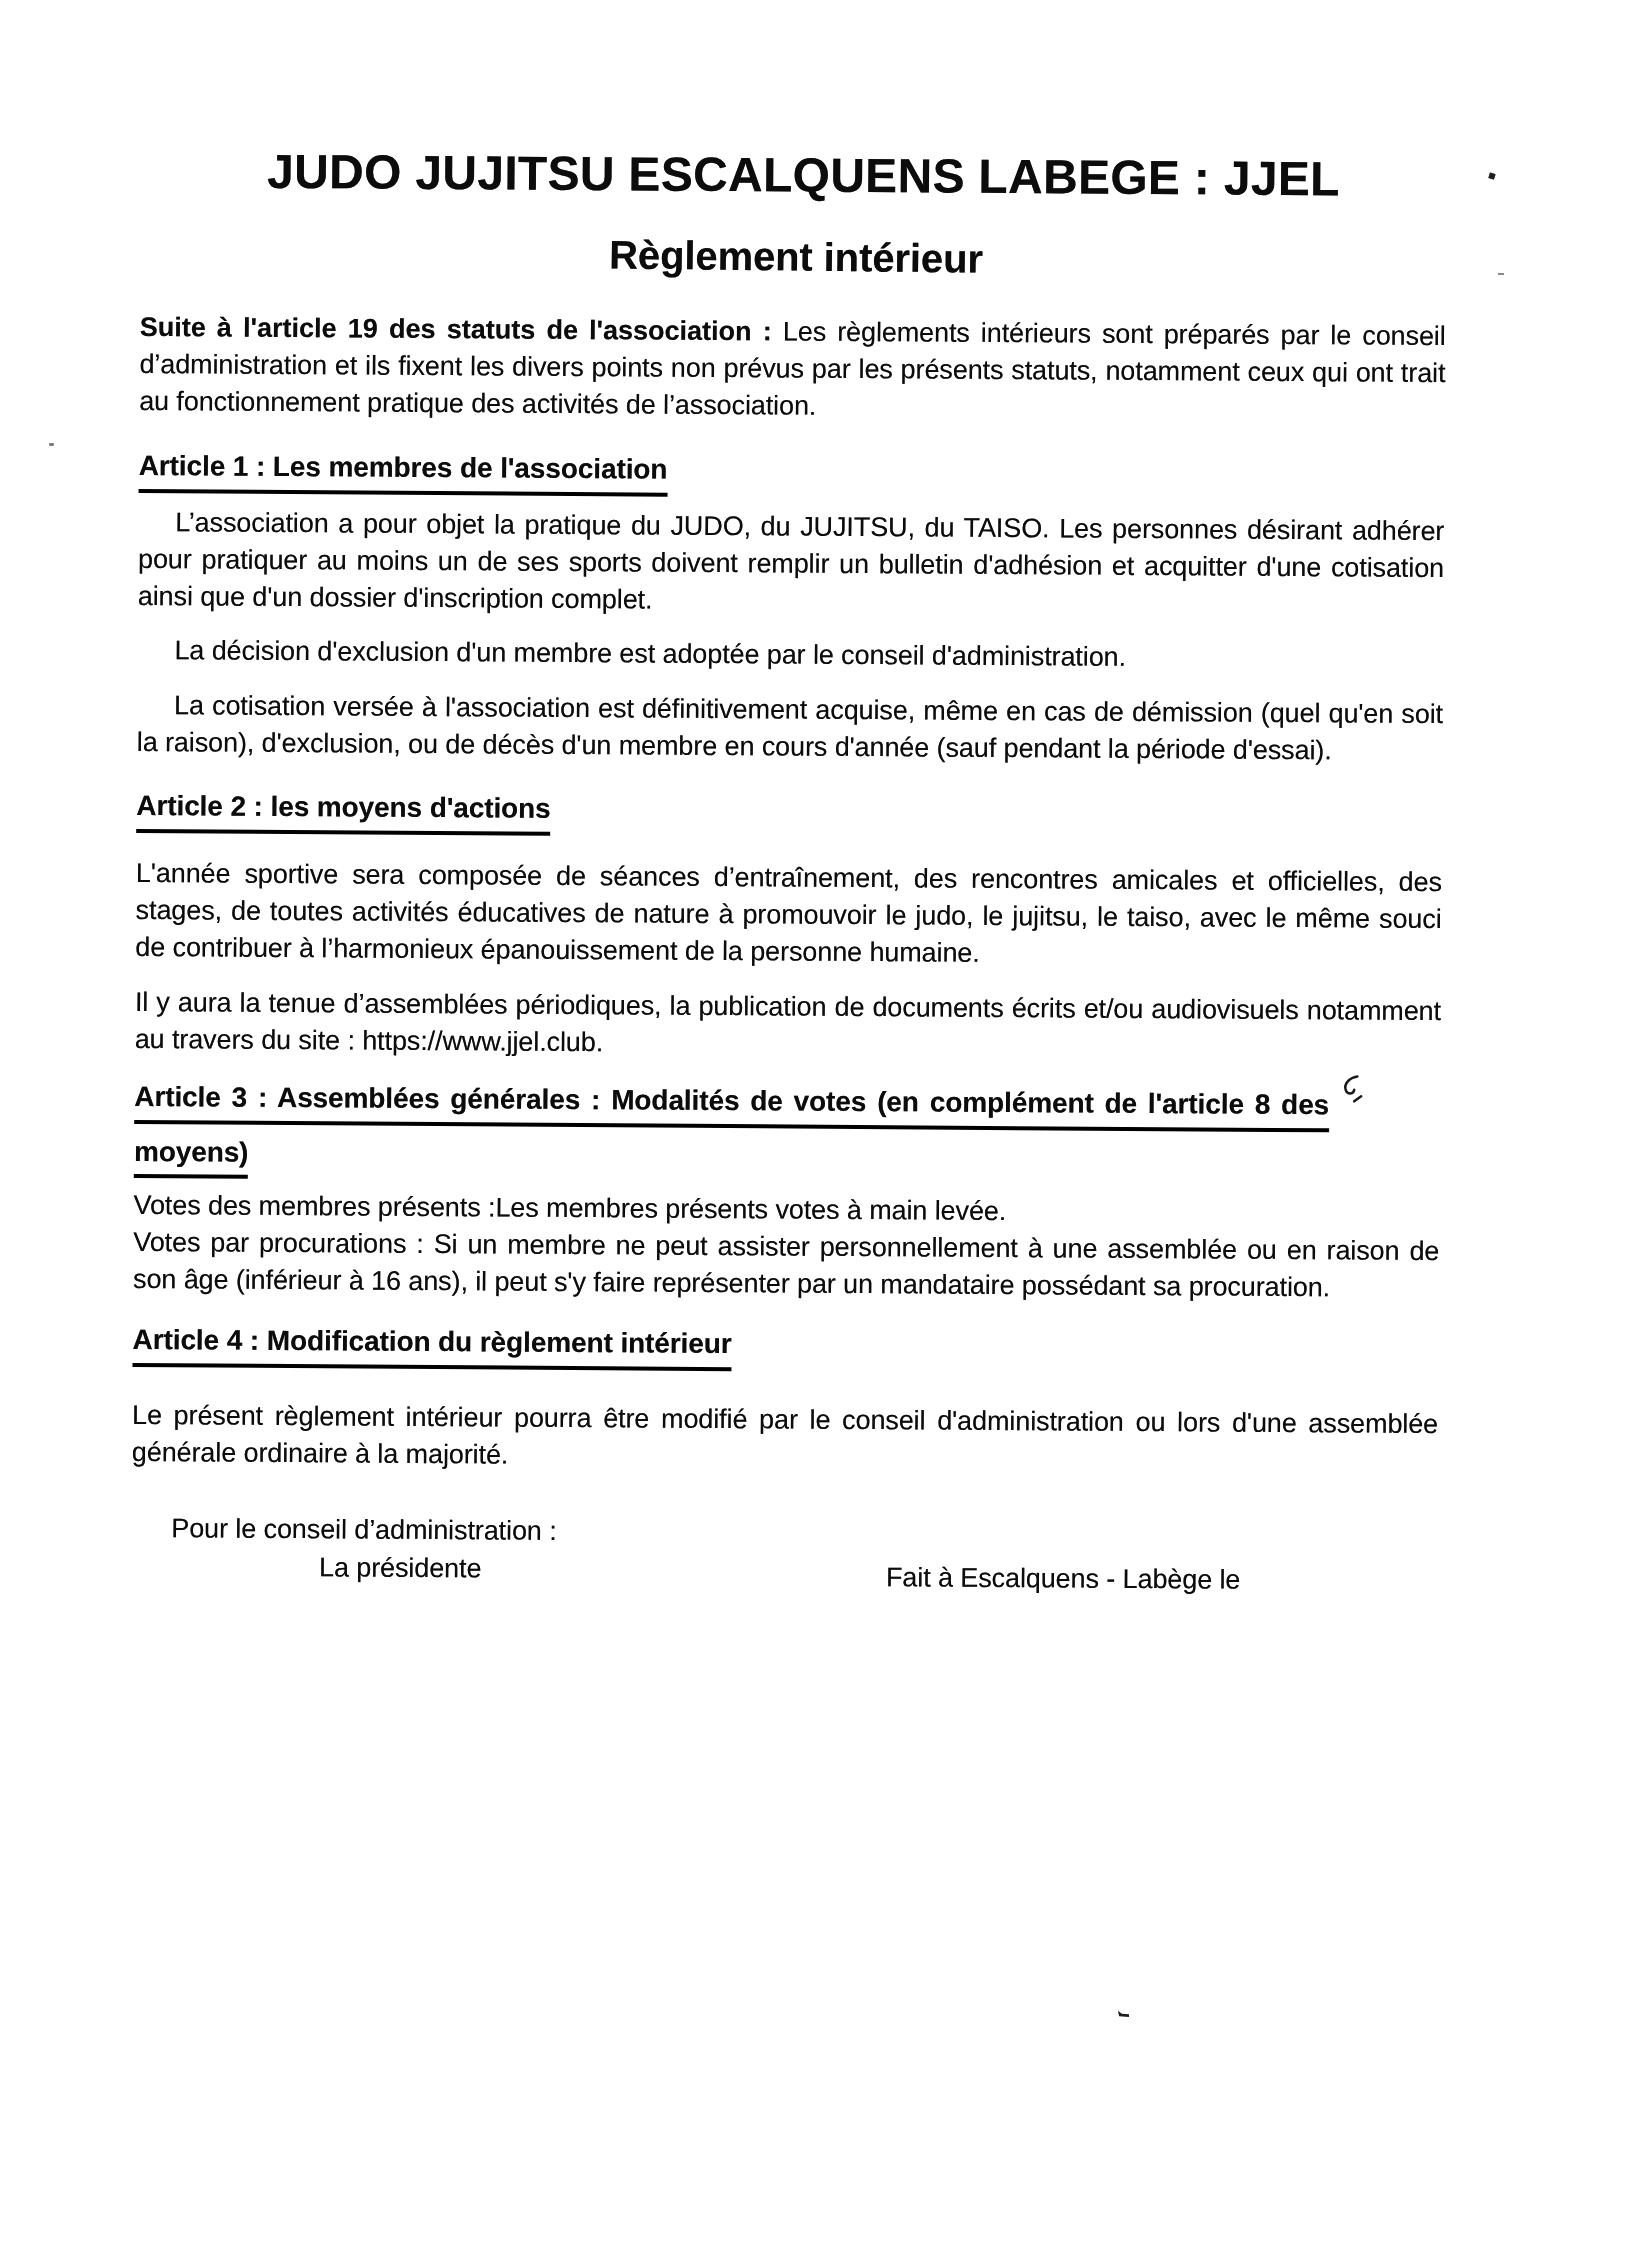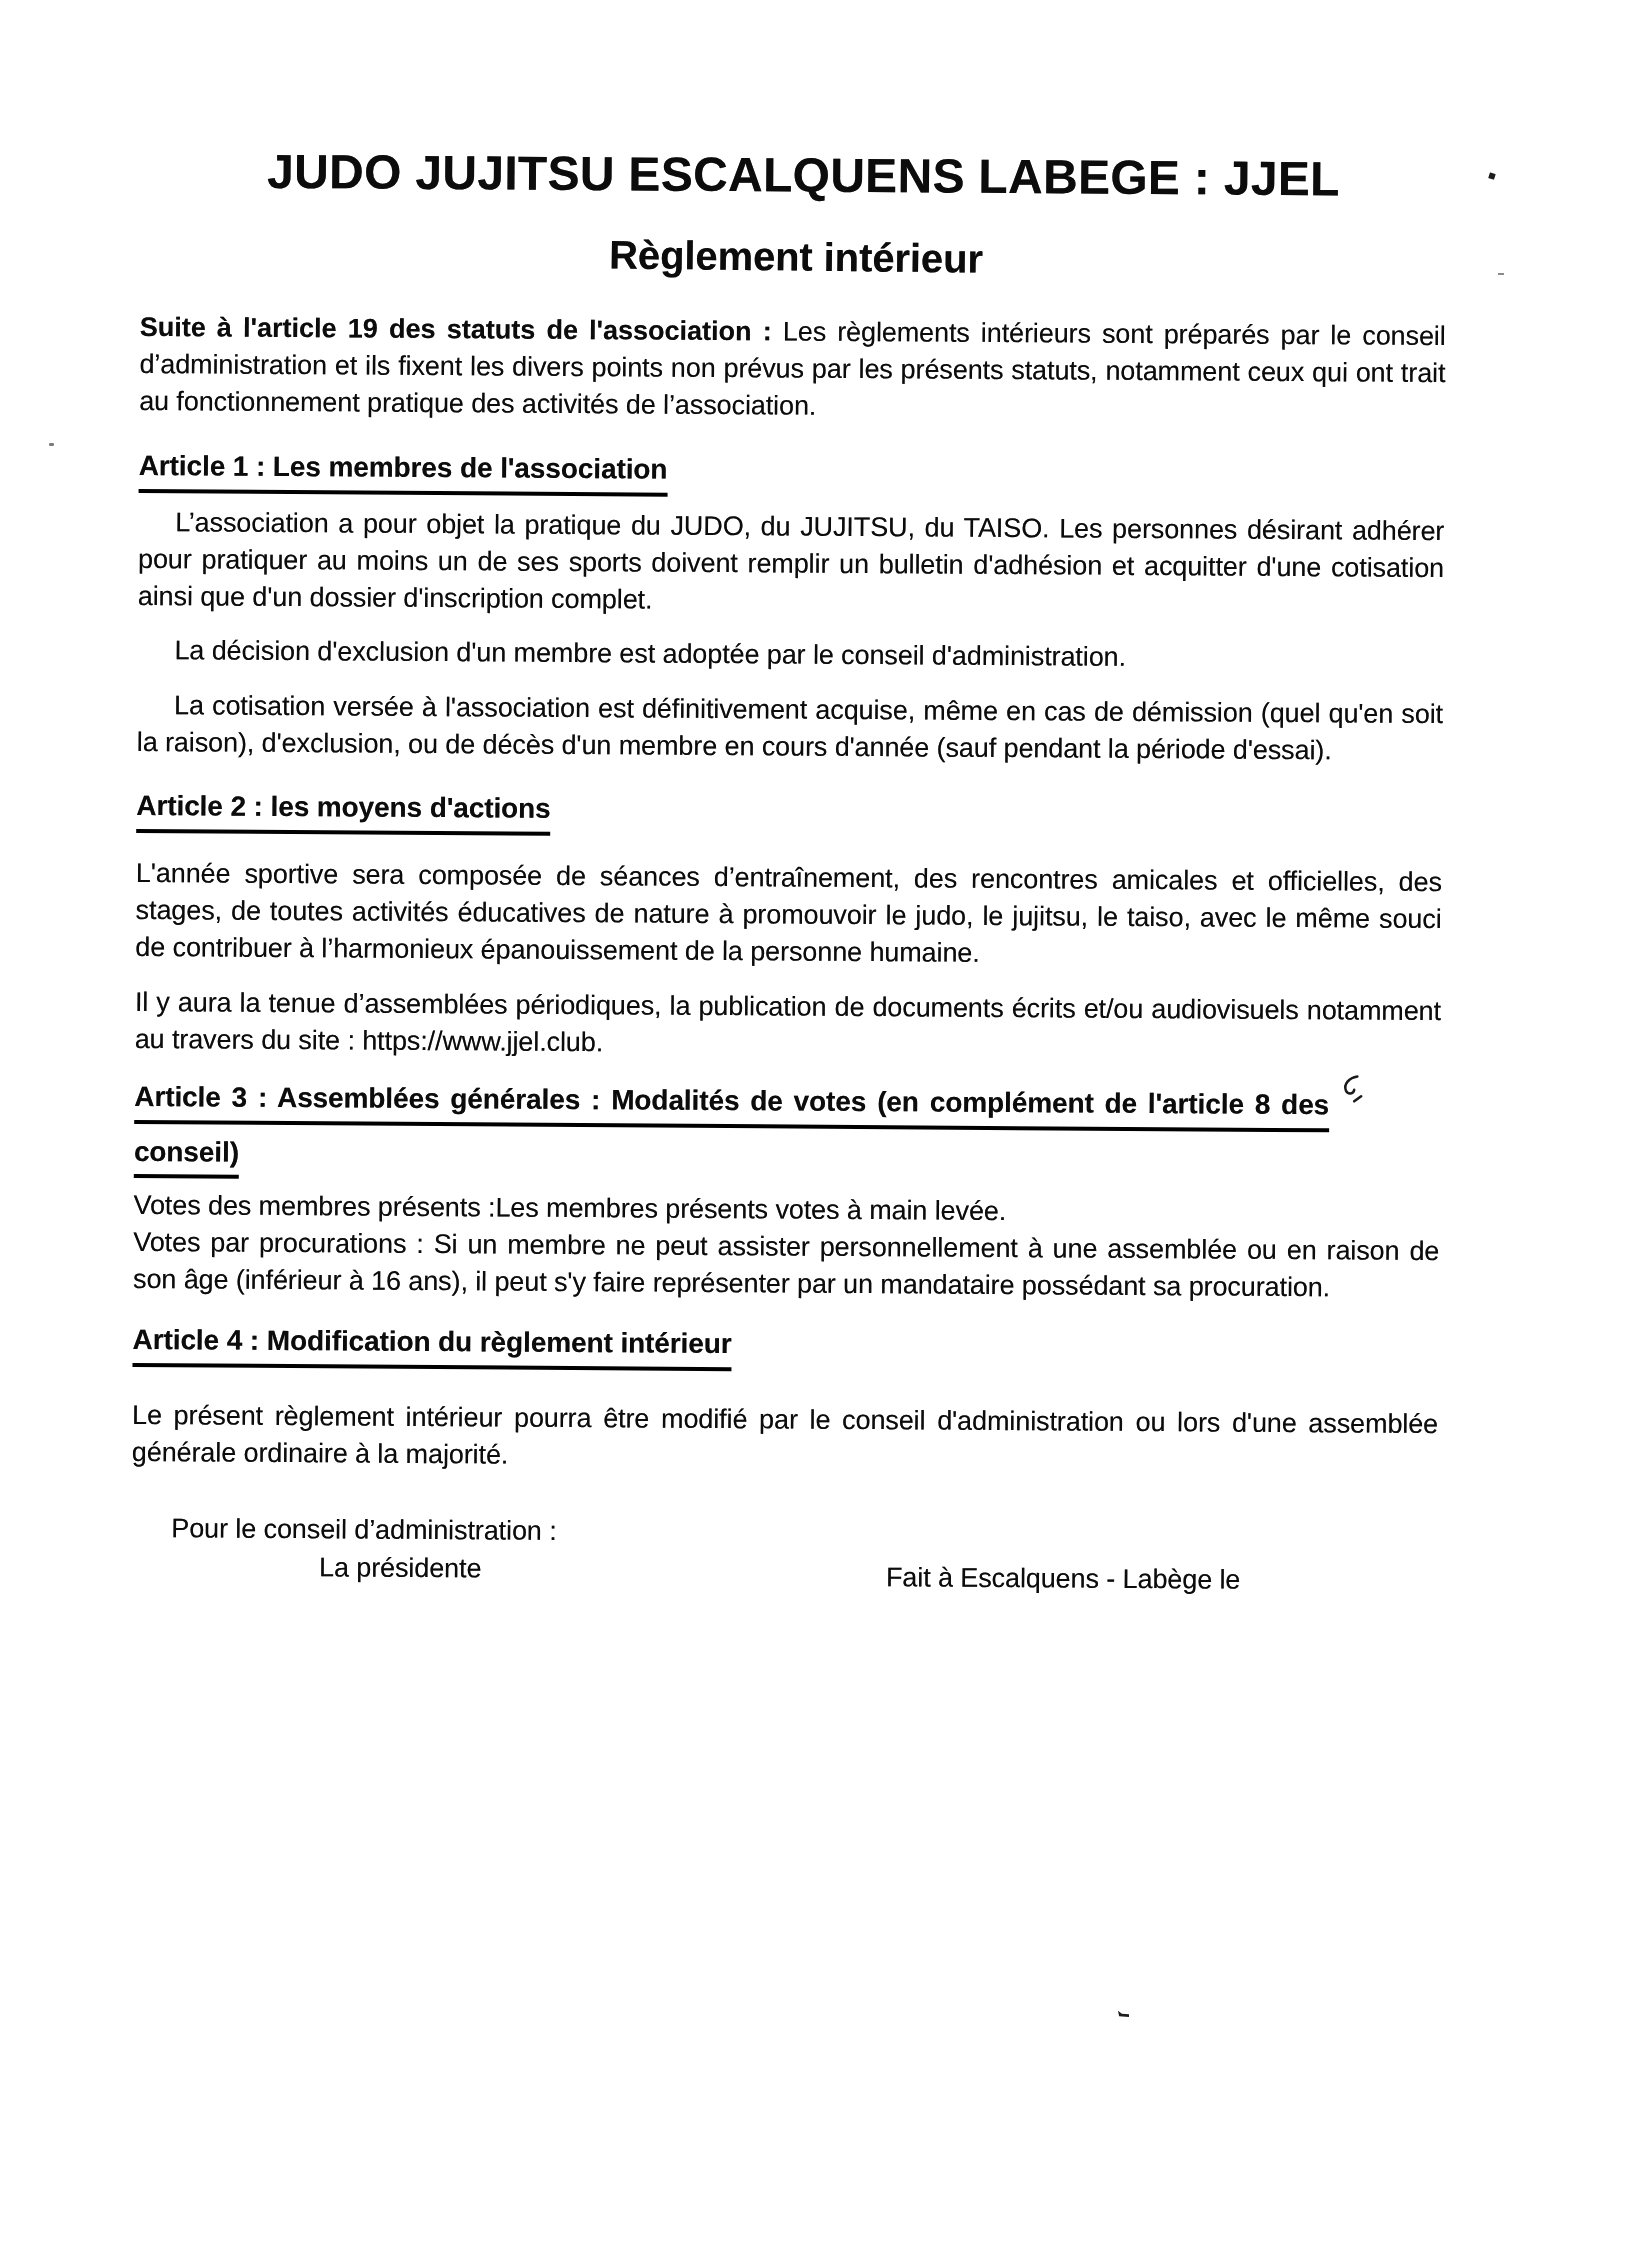--- a/index.html
+++ b/index.html
@@ -100,21 +100,21 @@
 
   <section>
     <h3 class="a2-h"><span class="hl">Article 2 : les moyens d'actions</span></h3>
     <p class="a2-p0 jst">L'année sportive sera composée de séances d’entraînement, des rencontres amicales et officielles, des stages, de toutes activités éducatives de nature à promouvoir le judo, le jujitsu, le taiso, avec le même souci de contribuer à l’harmonieux épanouissement de la personne humaine.</p>
     <p class="a2-p1 jst">Il y aura la tenue d’assemblées périodiques, la publication de  documents écrits et/ou audiovisuels notamment au travers du site : https://www.jjel.club.</p>
   </section>
 
   <section>
     <h3 class="a3-h">
       <div class="a3-line1-row"><span class="hl a3-line1">Article 3 : Assemblées générales : Modalités de votes (en complément de l'article 8 des</span></div>
-      <div class="a3-line2-row"><span class="hl">conseil)</span></div>
+      <div class="a3-line2-row"><span class="hl">moyens)</span></div>
     </h3>
     <p class="a3-p0">Votes des membres présents :Les membres présents votes à main levée.</p>
     <p class="a3-p1 jst">Votes par procurations : Si un membre ne peut assister personnellement à une assemblée ou en raison de son âge (inférieur à 16 ans), il peut s'y faire représenter par un mandataire possédant sa procuration.</p>
   </section>
 
   <section>
     <h3 class="a4-h"><span class="hl">Article 4 : Modification du règlement intérieur</span></h3>
     <p class="a4-p0 jst">Le présent règlement intérieur pourra être modifié par le conseil d'administration ou lors d'une assemblée générale ordinaire à la majorité.</p>
   </section>
 

